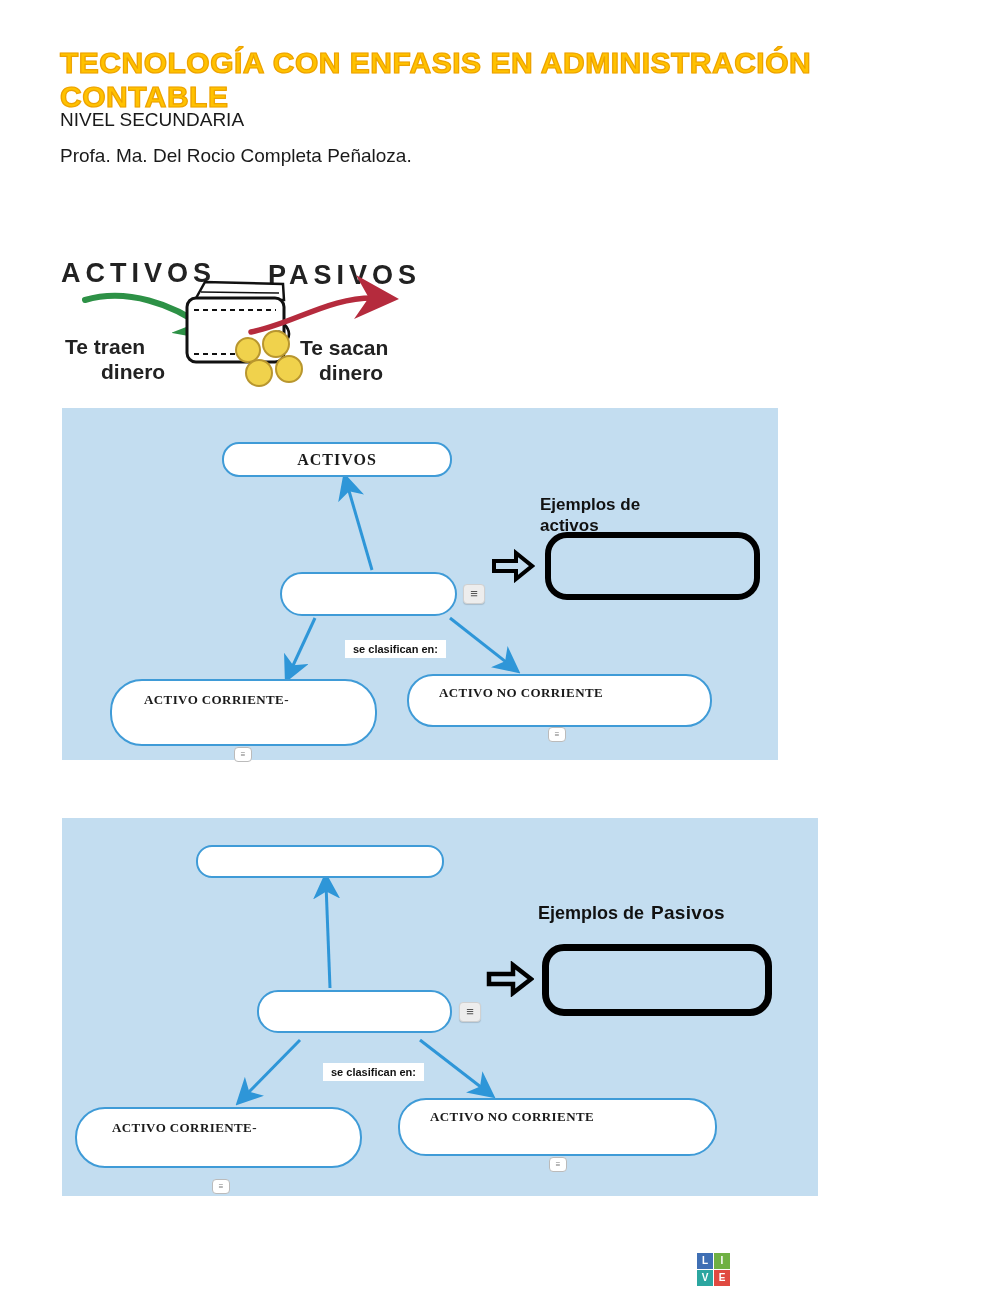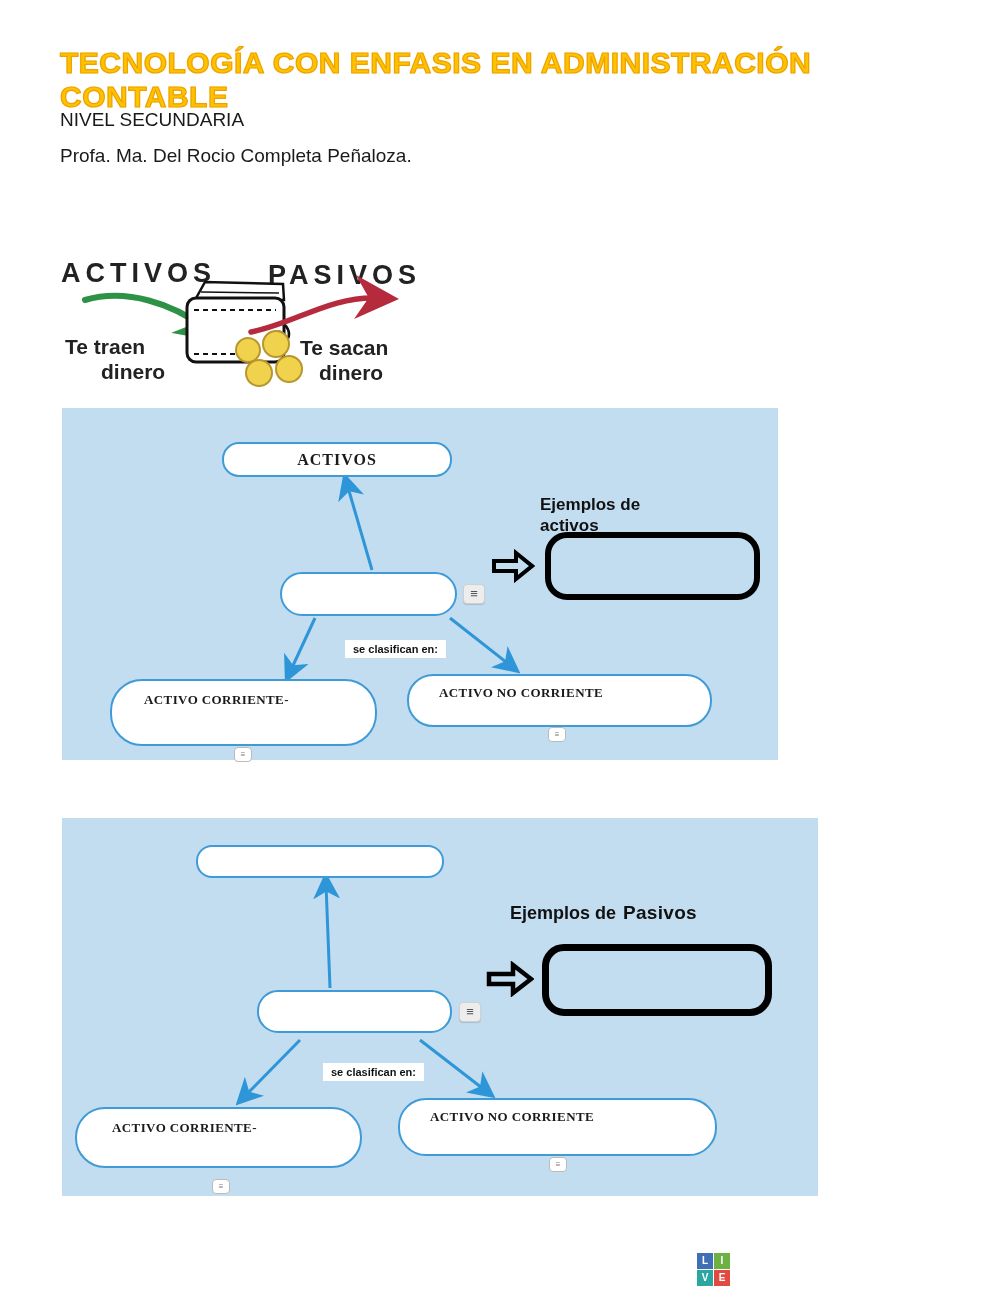--- a/index.html
+++ b/index.html
@@ -71,21 +71,21 @@
 
   .connector-label {
     position:absolute; background:#ffffff; color:#111;
     font-size:11px; font-weight:bold; padding:3px 8px;
   }
   .map1 .connector-label { left:283px; top:232px; }
   .map2 .connector-label { left:261px; top:245px; }
 
   .examples-title { position:absolute; color:#111; font-weight:bold; }
   .map1 .examples-title { left:478px; top:86px; font-size:17px; line-height:1.25; }
-  .map2 .examples-title { left:448px; top:84px; font-size:18px; }
+  .map2 .examples-title { left:476px; top:84px; font-size:18px; }
   .map2 .examples-title .emph { font-size:19px; margin-left:7px; letter-spacing:.3px; }
 
   .answer-rect {
     position:absolute; border:6px solid #000000; border-radius:22px; background:transparent;
   }
   .map1 .answer-rect { left:483px; top:124px; width:215px; height:68px; }
   .map2 .answer-rect { left:480px; top:126px; width:230px; height:72px; border-width:7px; }
 
   .hollow-arrow { position:absolute; }
   .map1 .hollow-arrow { left:429px; top:141px; }

